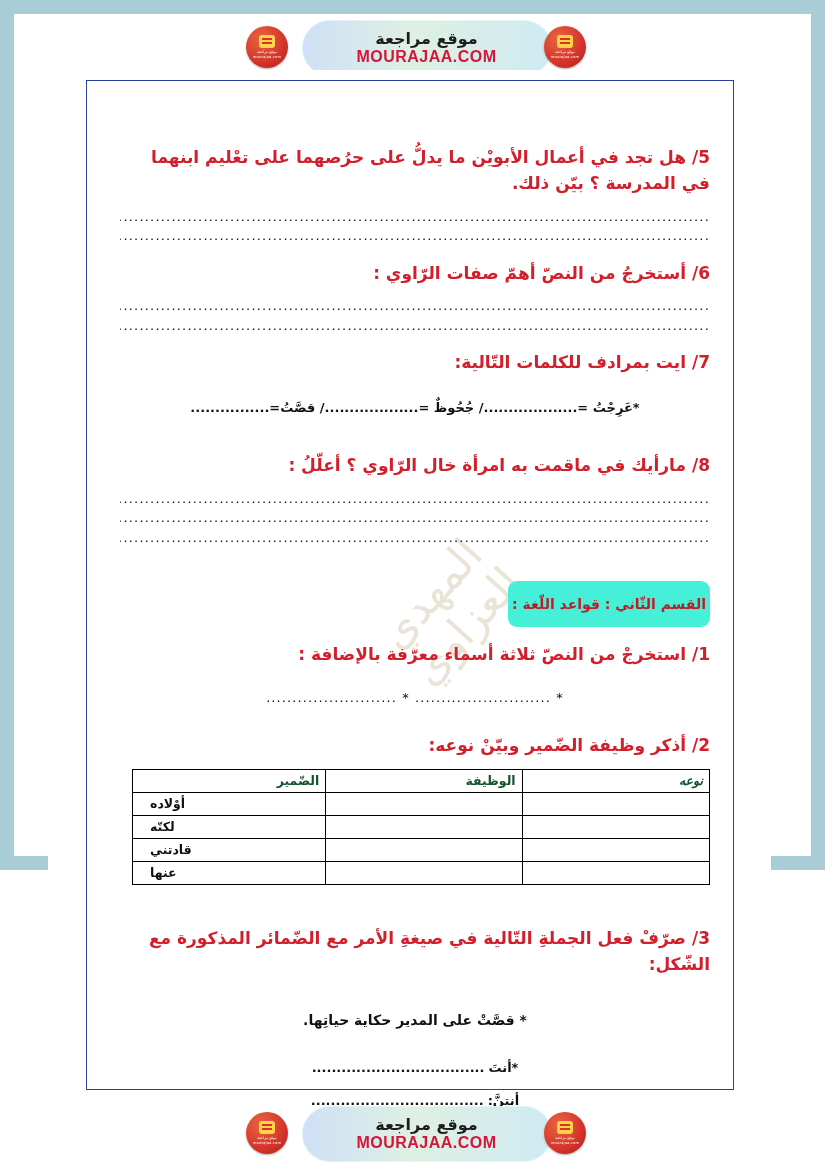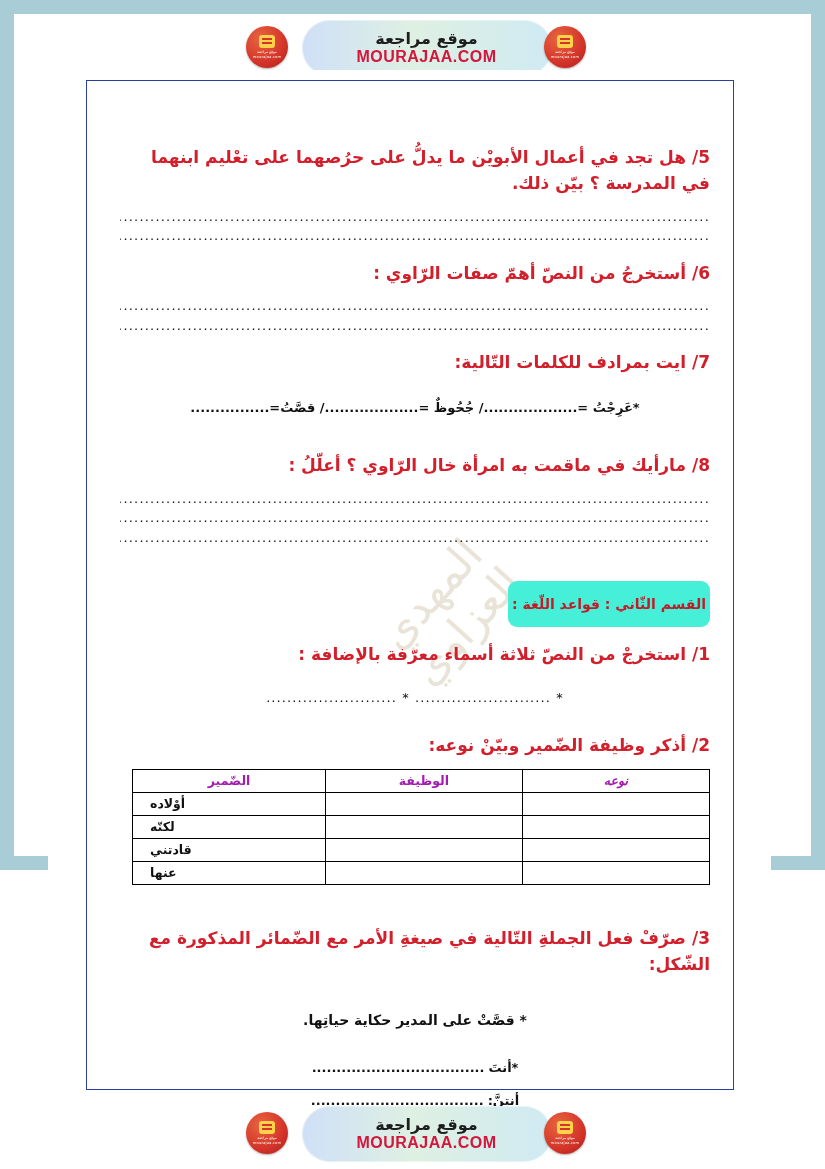--- a/index.html
+++ b/index.html
@@ -197,23 +197,22 @@
     direction: rtl;
   }
   table.pron td, table.pron th {
     border: 1px solid #000000;
     height: 20px;
     font-size: 12.5px;
     font-family: "DejaVu Sans", sans-serif;
     padding: 1px 6px;
   }
   table.pron th {
-    color: #a21caf;
-    font-weight: bold;
-    text-align: center;
+    color: #14532d;
+    font-weight: bold;
   }
   table.pron td.val {
     text-align: left;
     color: #111111;
     font-weight: bold;
     padding-left: 17px;
   }
   .col-a { width: 193px; font-style: italic; }
   .col-b { width: 200px; }
   .col-c { width: 185px; }

